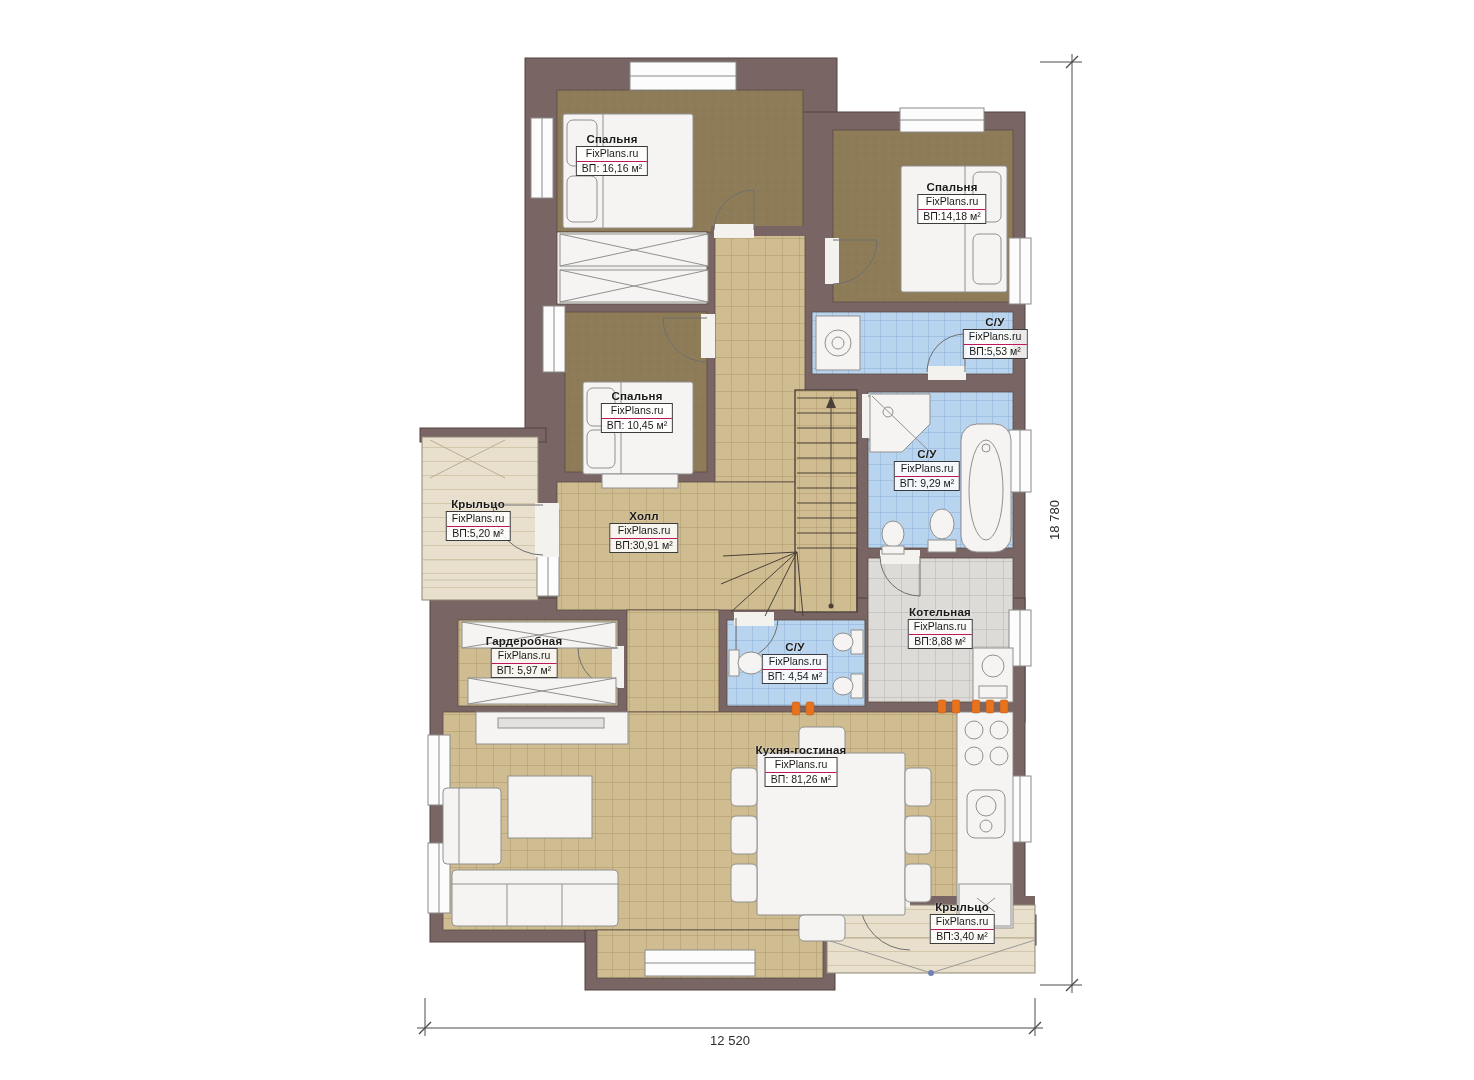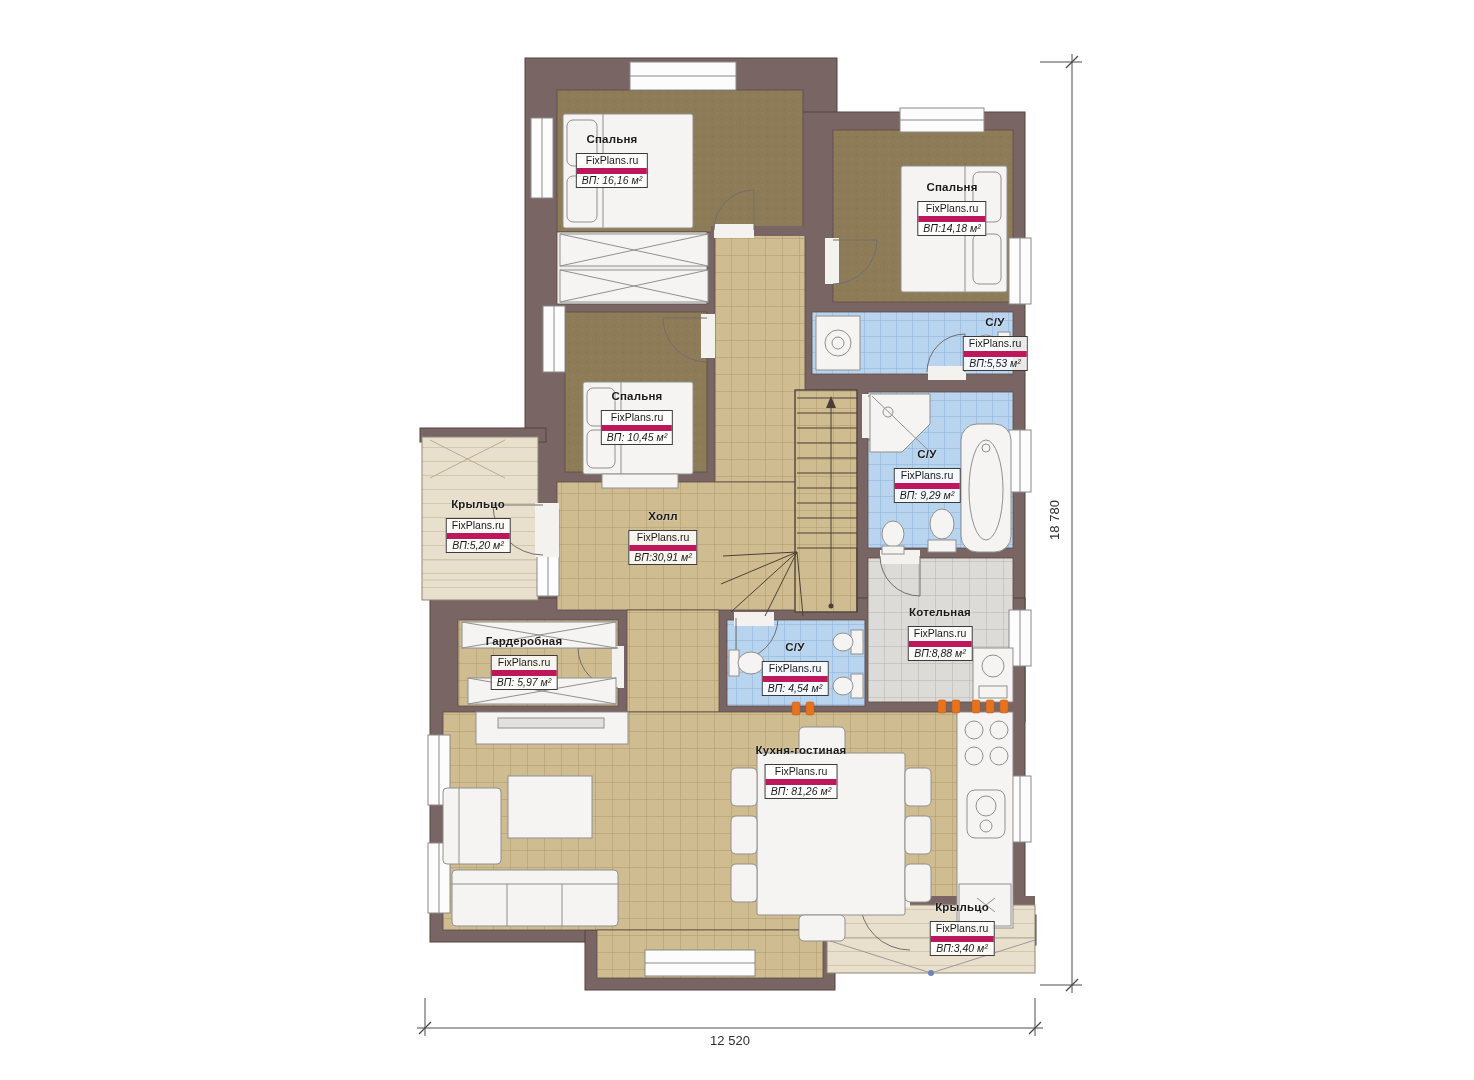--- a/index.html
+++ b/index.html
@@ -1,23 +1,23 @@
 <!DOCTYPE html>
 <html><head>
 <meta charset="utf-8">
 <style>
   html,body{margin:0;padding:0;background:#ffffff;}
   body{width:1474px;height:1080px;overflow:hidden;font-family:"Liberation Sans",sans-serif;}
   .canvas{position:relative;width:1474px;height:1080px;background:#ffffff;}
   svg.plan{position:absolute;left:0;top:0;z-index:1;}
   .room-label{position:absolute;transform:translateX(-50%);display:flex;flex-direction:column;align-items:center;z-index:4;color:#1a1a1a;}
   .room-label .rl-title{font-size:11.5px;font-weight:bold;letter-spacing:.2px;white-space:nowrap;text-shadow:0 0 2px rgba(255,255,255,.75);}
-  .room-label .rl-box{margin-top:8px;border:1px solid #3b3b3b;background:rgba(255,255,255,.85);font-size:10.5px;line-height:1.3;text-align:center;}
+  .room-label .rl-box{margin-top:1px;border:1px solid #3b3b3b;background:rgba(255,255,255,.85);font-size:10.5px;line-height:1.3;text-align:center;}
   .room-label .rl-row{padding:0 5px;white-space:nowrap;}
-  .room-label .rl-row + .rl-row{border-top:6px solid #be185d;font-style:italic;}
+  .room-label .rl-row + .rl-row{border-top:1px solid #be185d;}
   .dim-label{position:absolute;z-index:4;font-size:13px;color:#2e2e2e;text-align:center;}
   .dim-label.vert{transform:rotate(-90deg);}
 </style>
 </head>
 <body>
 
 <div class="canvas">
 
   <svg class="plan" width="1474" height="1080" viewBox="0 0 1474 1080">
     <defs>
@@ -322,21 +322,21 @@
   </div>
 
   <div class="room-label" style="left:478px;top:498px">
     <div class="rl-title">Крыльцо</div>
     <div class="rl-box">
       <div class="rl-row">FixPlans.ru</div>
       <div class="rl-row">ВП:5,20 м²</div>
     </div>
   </div>
 
-  <div class="room-label" style="left:663px;top:510px">
+  <div class="room-label" style="left:644px;top:510px">
     <div class="rl-title">Холл</div>
     <div class="rl-box">
       <div class="rl-row">FixPlans.ru</div>
       <div class="rl-row">ВП:30,91 м²</div>
     </div>
   </div>
 
   <div class="room-label" style="left:940px;top:606px">
     <div class="rl-title">Котельная</div>
     <div class="rl-box">

